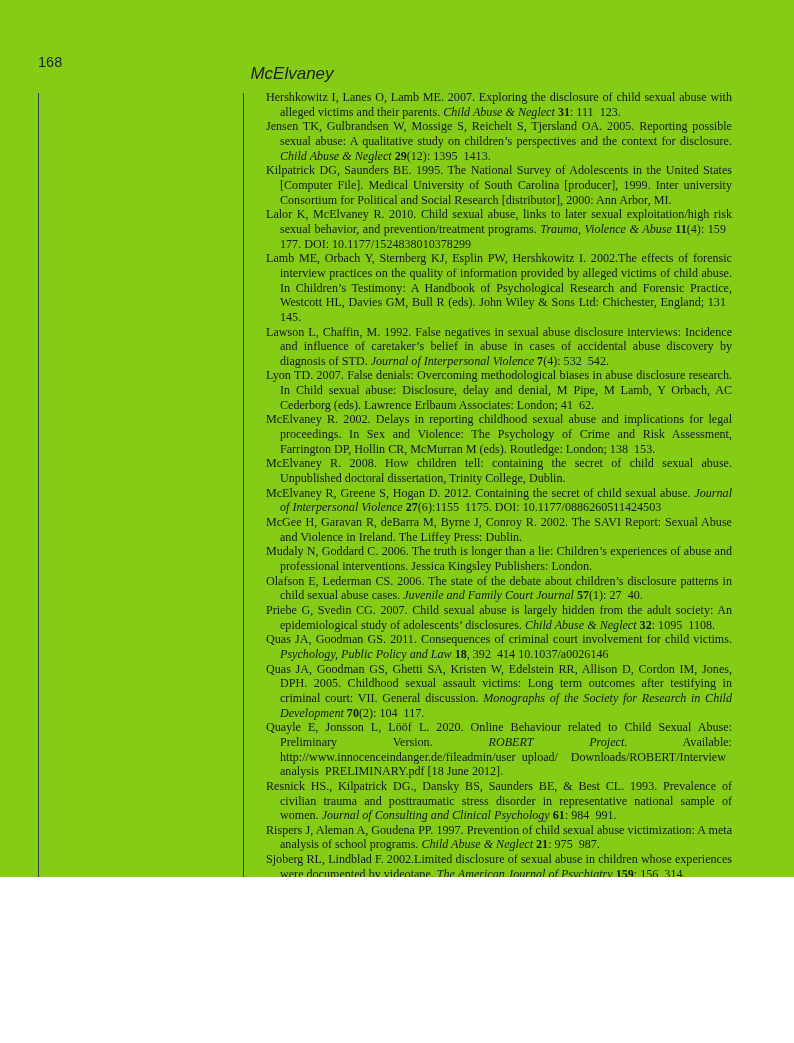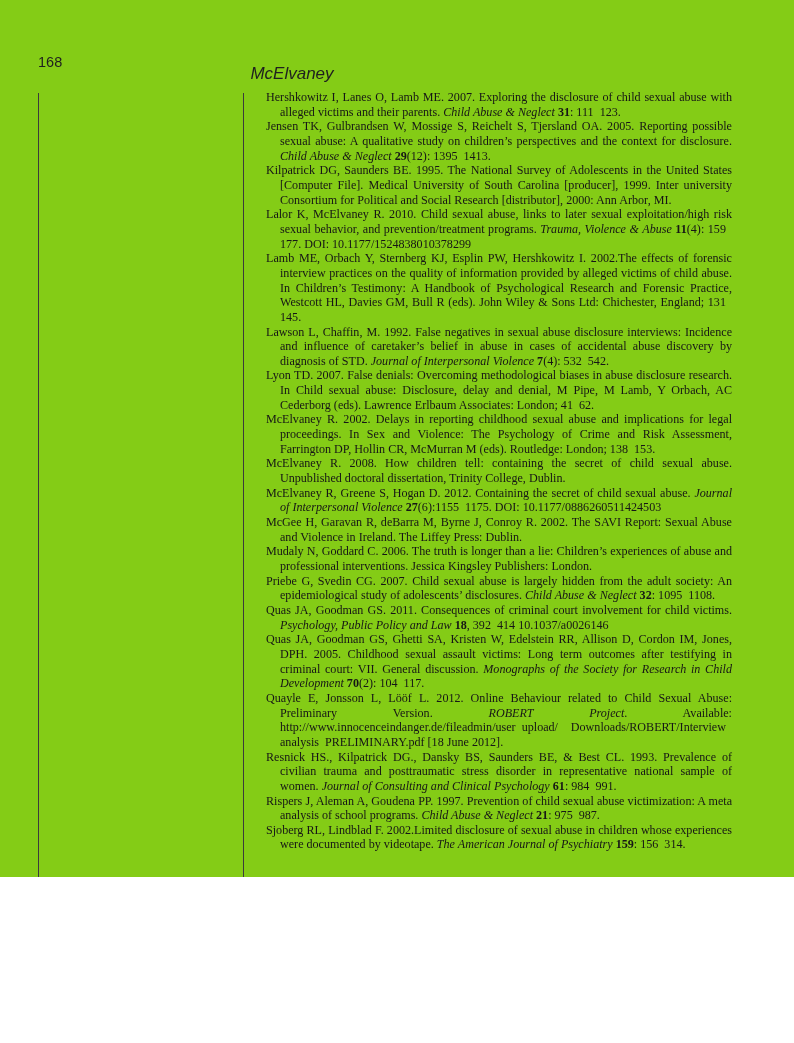--- a/index.html
+++ b/index.html
@@ -101,24 +101,25 @@
       <p class="ref"><span>Kilpatrick DG, Saunders BE. 1995. The National Survey of Adolescents in the United States [Computer File]. Medical University of South Carolina [producer], 1999. Inter university Consortium for Political and Social Research [distributor], 2000: Ann Arbor, MI.</span></p>
       <p class="ref"><span>Lalor K, McElvaney R. 2010. Child sexual abuse, links to later sexual exploitation/high risk sexual behavior, and prevention/treatment programs. </span><span class="it">Trauma, Violence &amp; Abuse </span><span class="bd">11</span><span>(4): 159 177. DOI: 10.1177/1524838010378299</span></p>
       <p class="ref"><span>Lamb ME, Orbach Y, Sternberg KJ, Esplin PW, Hershkowitz I. 2002.The effects of forensic interview practices on the quality of information provided by alleged victims of child abuse. In Children’s Testimony: A Handbook of Psychological Research and Forensic Practice, Westcott HL, Davies GM, Bull R (eds). John Wiley &amp; Sons Ltd: Chichester, England; 131 145.</span></p>
       <p class="ref"><span>Lawson L, Chaffin, M. 1992. False negatives in sexual abuse disclosure interviews: Incidence and influence of caretaker’s belief in abuse in cases of accidental abuse discovery by diagnosis of STD. </span><span class="it">Journal of Interpersonal Violence </span><span class="bd">7</span><span>(4): 532 542.</span></p>
       <p class="ref"><span>Lyon TD. 2007. False denials: Overcoming methodological biases in abuse disclosure research. In Child sexual abuse: Disclosure, delay and denial, M Pipe, M Lamb, Y Orbach, AC Cederborg (eds). Lawrence Erlbaum Associates: London; 41 62.</span></p>
       <p class="ref"><span>McElvaney R. 2002. Delays in reporting childhood sexual abuse and implications for legal proceedings. In Sex and Violence: The Psychology of Crime and Risk Assessment, Farrington DP, Hollin CR, McMurran M (eds). Routledge: London; 138 153.</span></p>
       <p class="ref"><span>McElvaney R. 2008. How children tell: containing the secret of child sexual abuse. Unpublished doctoral dissertation, Trinity College, Dublin.</span></p>
       <p class="ref"><span>McElvaney R, Greene S, Hogan D. 2012. Containing the secret of child sexual abuse. </span><span class="it">Journal of Interpersonal Violence </span><span class="bd">27</span><span>(6):1155 1175. DOI: 10.1177/0886260511424503</span></p>
       <p class="ref"><span>McGee H, Garavan R, deBarra M, Byrne J, Conroy R. 2002. The SAVI Report: Sexual Abuse and Violence in Ireland. The Liffey Press: Dublin.</span></p>
       <p class="ref"><span>Mudaly N, Goddard C. 2006. The truth is longer than a lie: Children’s experiences of abuse and professional interventions. Jessica Kingsley Publishers: London.</span></p>
+      <p class="ref"><span>Olafson E, Lederman CS. 2006. The state of the debate about children’s disclosure patterns in child sexual abuse cases. </span><span class="it">Juvenile and Family Court Journal </span><span class="bd">57</span><span>(1): 27 40.</span></p>
       <p class="ref"><span>Priebe G, Svedin CG. 2007. Child sexual abuse is largely hidden from the adult society: An epidemiological study of adolescents’ disclosures. </span><span class="it">Child Abuse &amp; Neglect </span><span class="bd">32</span><span>: 1095 1108.</span></p>
       <p class="ref"><span>Quas JA, Goodman GS. 2011. Consequences of criminal court involvement for child victims. </span><span class="it">Psychology, Public Policy and Law </span><span class="bd">18</span><span>, 392 414 10.1037/a0026146</span></p>
       <p class="ref"><span>Quas JA, Goodman GS, Ghetti SA, Kristen W, Edelstein RR, Allison D, Cordon IM, Jones, DPH. 2005. Childhood sexual assault victims: Long term outcomes after testifying in criminal court: VII. General discussion. </span><span class="it">Monographs of the Society for Research in Child Development </span><span class="bd">70</span><span>(2): 104 117.</span></p>
-      <p class="ref"><span>Quayle E, Jonsson L, Lööf L. 2012. Online Behaviour related to Child Sexual Abuse: Preliminary Version. </span><span class="it">ROBERT Project</span><span>. Available: http://www.innocenceindanger.de/fileadmin/user upload/ Downloads/ROBERT/Interview analysis PRELIMINARY.pdf [18 June 2012].</span></p>
+      <p class="ref"><span>Quayle E, Jonsson L, Lööf L. 2020. Online Behaviour related to Child Sexual Abuse: Preliminary Version. </span><span class="it">ROBERT Project</span><span>. Available: http://www.innocenceindanger.de/fileadmin/user upload/ Downloads/ROBERT/Interview analysis PRELIMINARY.pdf [18 June 2012].</span></p>
       <p class="ref"><span>Resnick HS., Kilpatrick DG., Dansky BS, Saunders BE, &amp; Best CL. 1993. Prevalence of civilian trauma and posttraumatic stress disorder in representative national sample of women. </span><span class="it">Journal of Consulting and Clinical Psychology </span><span class="bd">61</span><span>: 984 991.</span></p>
       <p class="ref"><span>Rispers J, Aleman A, Goudena PP. 1997. Prevention of child sexual abuse victimization: A meta analysis of school programs. </span><span class="it">Child Abuse &amp; Neglect </span><span class="bd">21</span><span>: 975 987.</span></p>
       <p class="ref"><span>Sjoberg RL, Lindblad F. 2002.Limited disclosure of sexual abuse in children whose experiences were documented by videotape. </span><span class="it">The American Journal of Psychiatry </span><span class="bd">159</span><span>: 156 314.</span></p>
     </div>
 
   <div class="footer-copyright">Copyright © 2013 John Wiley &amp; Sons, Ltd.</div>
 
   <div class="footer-citation">
     <div>Child Abuse Rev. Vol. 24: 159 169 (2015)</div>
     <div>DOI: 10.1002/car</div>

